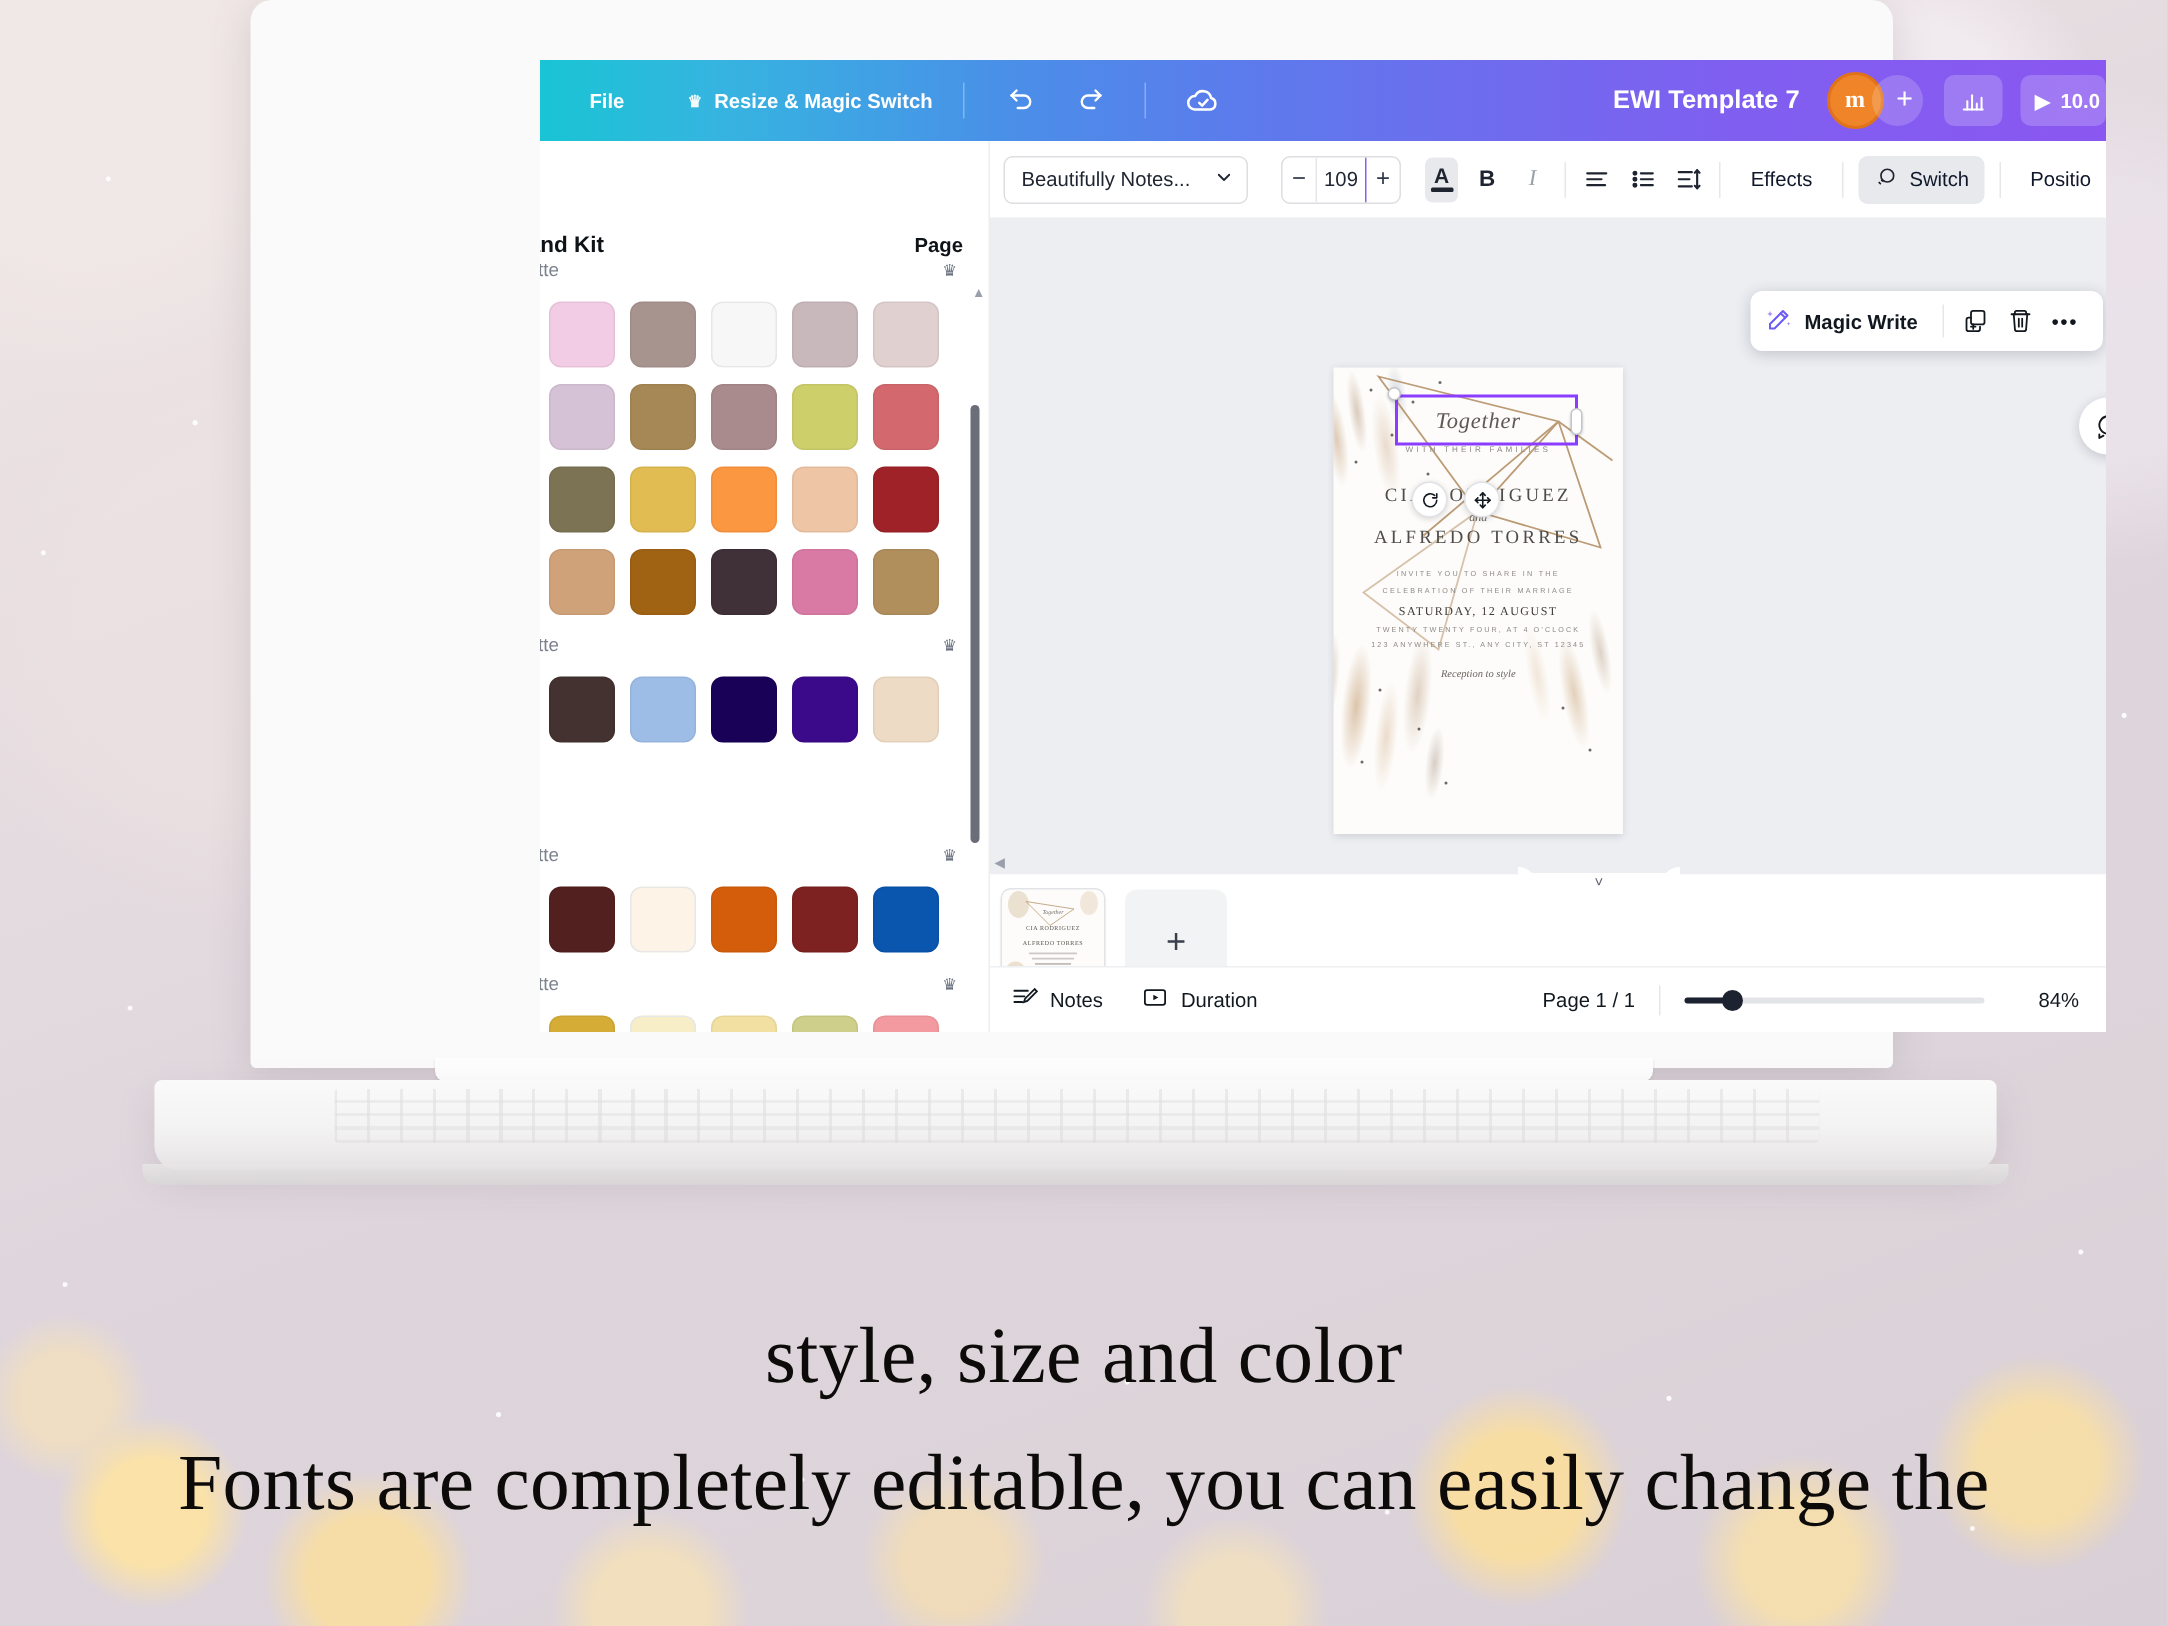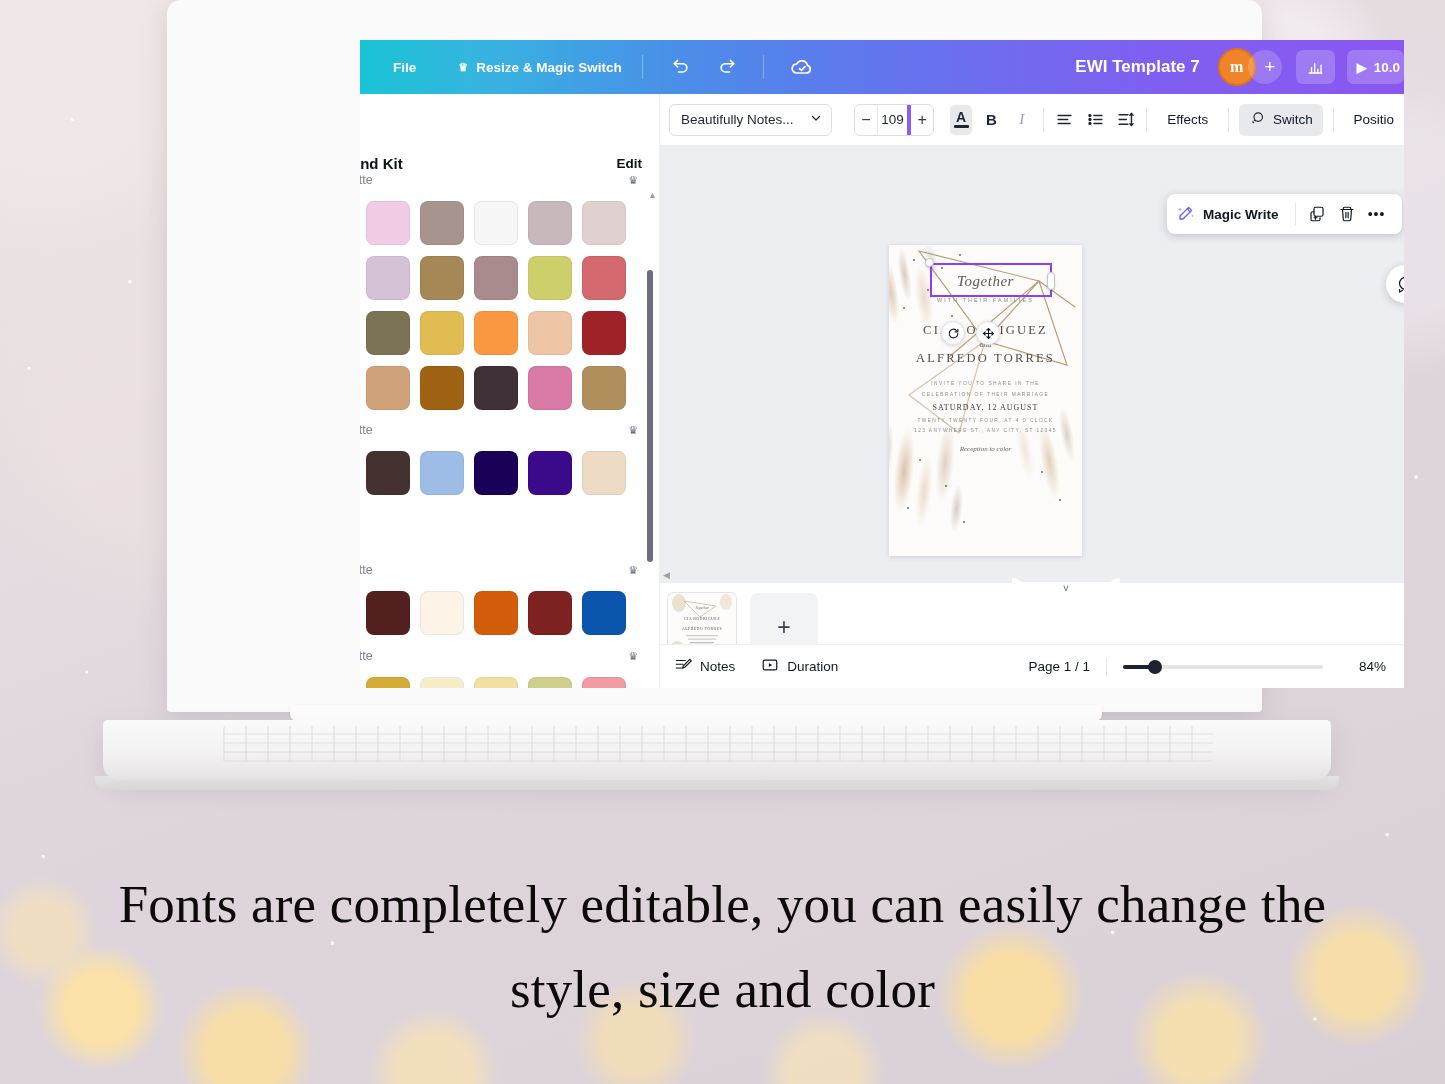--- a/index.html
+++ b/index.html
@@ -143,21 +143,21 @@
     height: 32px; min-width: 163px; border: 1px solid #dcdee1; border-radius: 6px;
     display: flex; align-items: center; justify-content: space-between;
     padding: 0 9px 0 11px; font-size: 13.5px; color: #1f2431; font-weight: 400;
   }
   .sizegrp {
     height: 32px; border: 1px solid #dcdee1; border-radius: 6px; margin-left: 22px;
     display: flex; align-items: center; overflow: hidden;
   }
   .sizegrp > div { display:flex; align-items:center; justify-content:center; height:100%; }
   .sz-btn { width: 30px; font-size: 16px; color:#31374a; }
-  .sz-val { width: 45px; font-size: 13.5px; color:#1f2431; border-left:1px solid #e5e7ea; border-right:4px solid #8b5cf6; }
+  .sz-val { width: 45px; font-size: 13.5px; color:#1f2431; border-left:1px solid #e5e7ea; border-right:1px solid #8b5cf6; }
   .tool-sq {
     width: 30px; height: 30px; border-radius: 5px; margin-left: 8px;
     display:flex; align-items:center; justify-content:center; color:#1f2431;
   }
   .tool-sq.active { background: #e8e9ec; }
   .sub-div { width:1px; height:24px; background:#e6e7ea; margin: 0 10px; }
   .txtbtn { font-size: 13.5px; color:#0f172a; padding: 0 10px; height:32px; display:flex; align-items:center; border-radius:6px; white-space:nowrap;}
   .txtbtn.active { background:#e8e9ec; gap:7px; }
 
   
@@ -458,21 +458,21 @@
           </span>
           <span>Switch</span>
         </div>
         <div class="sub-div"></div>
         <div class="txtbtn">Positio</div>
       </div>
 
       <div id="leftpanel">
         <div id="bk-head">
           <span id="bk-title">rand Kit</span>
-          <span id="bk-edit">Edit</span>
+          <span id="bk-edit">Page</span>
         </div>
         <span id="panel-caret">▲</span>
 
         <div class="pal-group" style="top:76px">
           <div class="pal-head">
             <span class="pal-label">alette</span>
             <span class="pal-crown">♛</span>
           </div>
           <div class="swatch-row">
             <div class="sw" style="background:#f2cce4"></div>
@@ -582,21 +582,21 @@
           <div class="dz" id="d-together">Together</div>
           <div class="dz" id="d-families">WITH THEIR FAMILIES</div>
           <div class="dz" id="d-name1">CIA RODRIGUEZ</div>
           <div class="dz" id="d-and">and</div>
           <div class="dz" id="d-name2">ALFREDO TORRES</div>
           <div class="dz" id="d-l1">INVITE YOU TO SHARE IN THE</div>
           <div class="dz" id="d-l2">CELEBRATION OF THEIR MARRIAGE</div>
           <div class="dz" id="d-date">SATURDAY, 12 AUGUST</div>
           <div class="dz" id="d-l3">TWENTY TWENTY FOUR, AT 4 O’CLOCK</div>
           <div class="dz" id="d-l4">123 ANYWHERE ST., ANY CITY, ST 12345</div>
-          <div class="dz" id="d-rsvp">Reception to color</div>
+          <div class="dz" id="d-rsvp">Reception to style</div>
 
           <div id="selbox">
             <span class="handle-dot" style="left:-7px;top:-7px"></span>
             <span class="handle-bar" style="right:-5px;top:7px"></span>
           </div>
 
           <div class="ctrl-circle" style="left:52px;top:76px">
             <svg width="13" height="13" viewBox="0 0 24 24" fill="none" stroke="#11181f" stroke-width="2" stroke-linecap="round" stroke-linejoin="round">
                 <path d="M20 12a8 8 0 1 1-2.6-5.9"></path>
                 <polyline points="20 4 20 9 15 9"></polyline>
@@ -716,15 +716,15 @@
       </div>
 
     </div>
   </div>
   <div id="hinge"></div>
   <div id="base"></div>
   <div id="baselip"></div>
 </div>
 
 <div id="caption">
+  <div>style, size and color</div>
   <div>Fonts are completely editable, you can easily change the</div>
-  <div>style, size and color</div>
 </div>
 
 </body></html>

